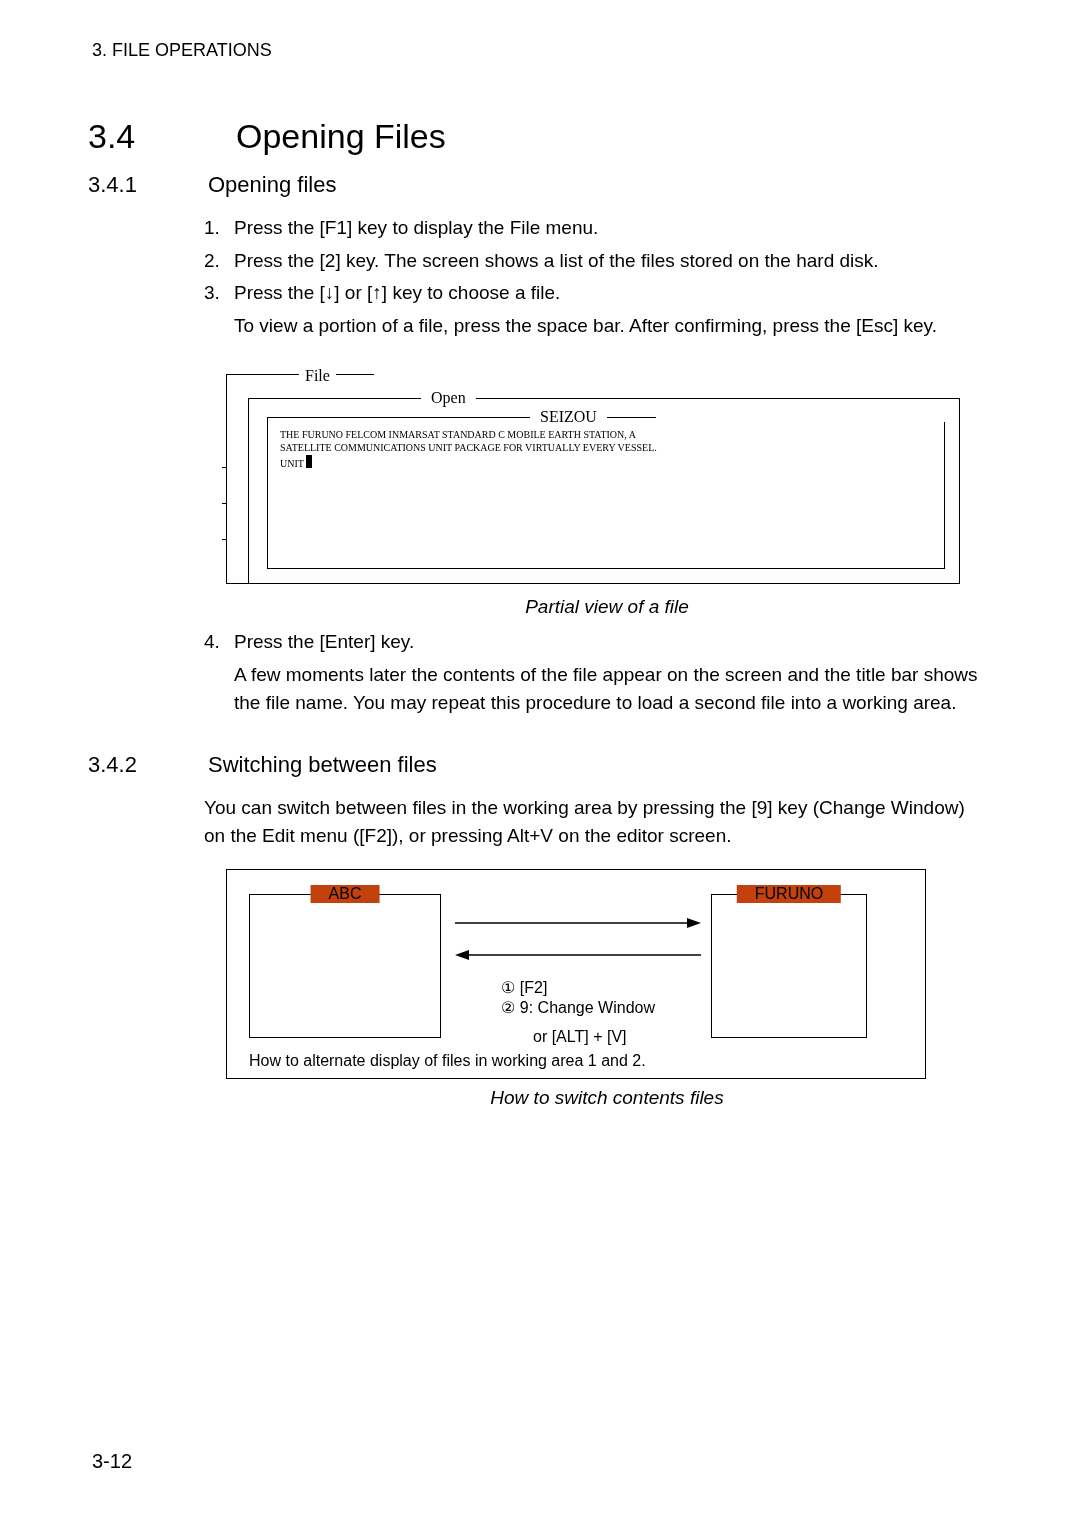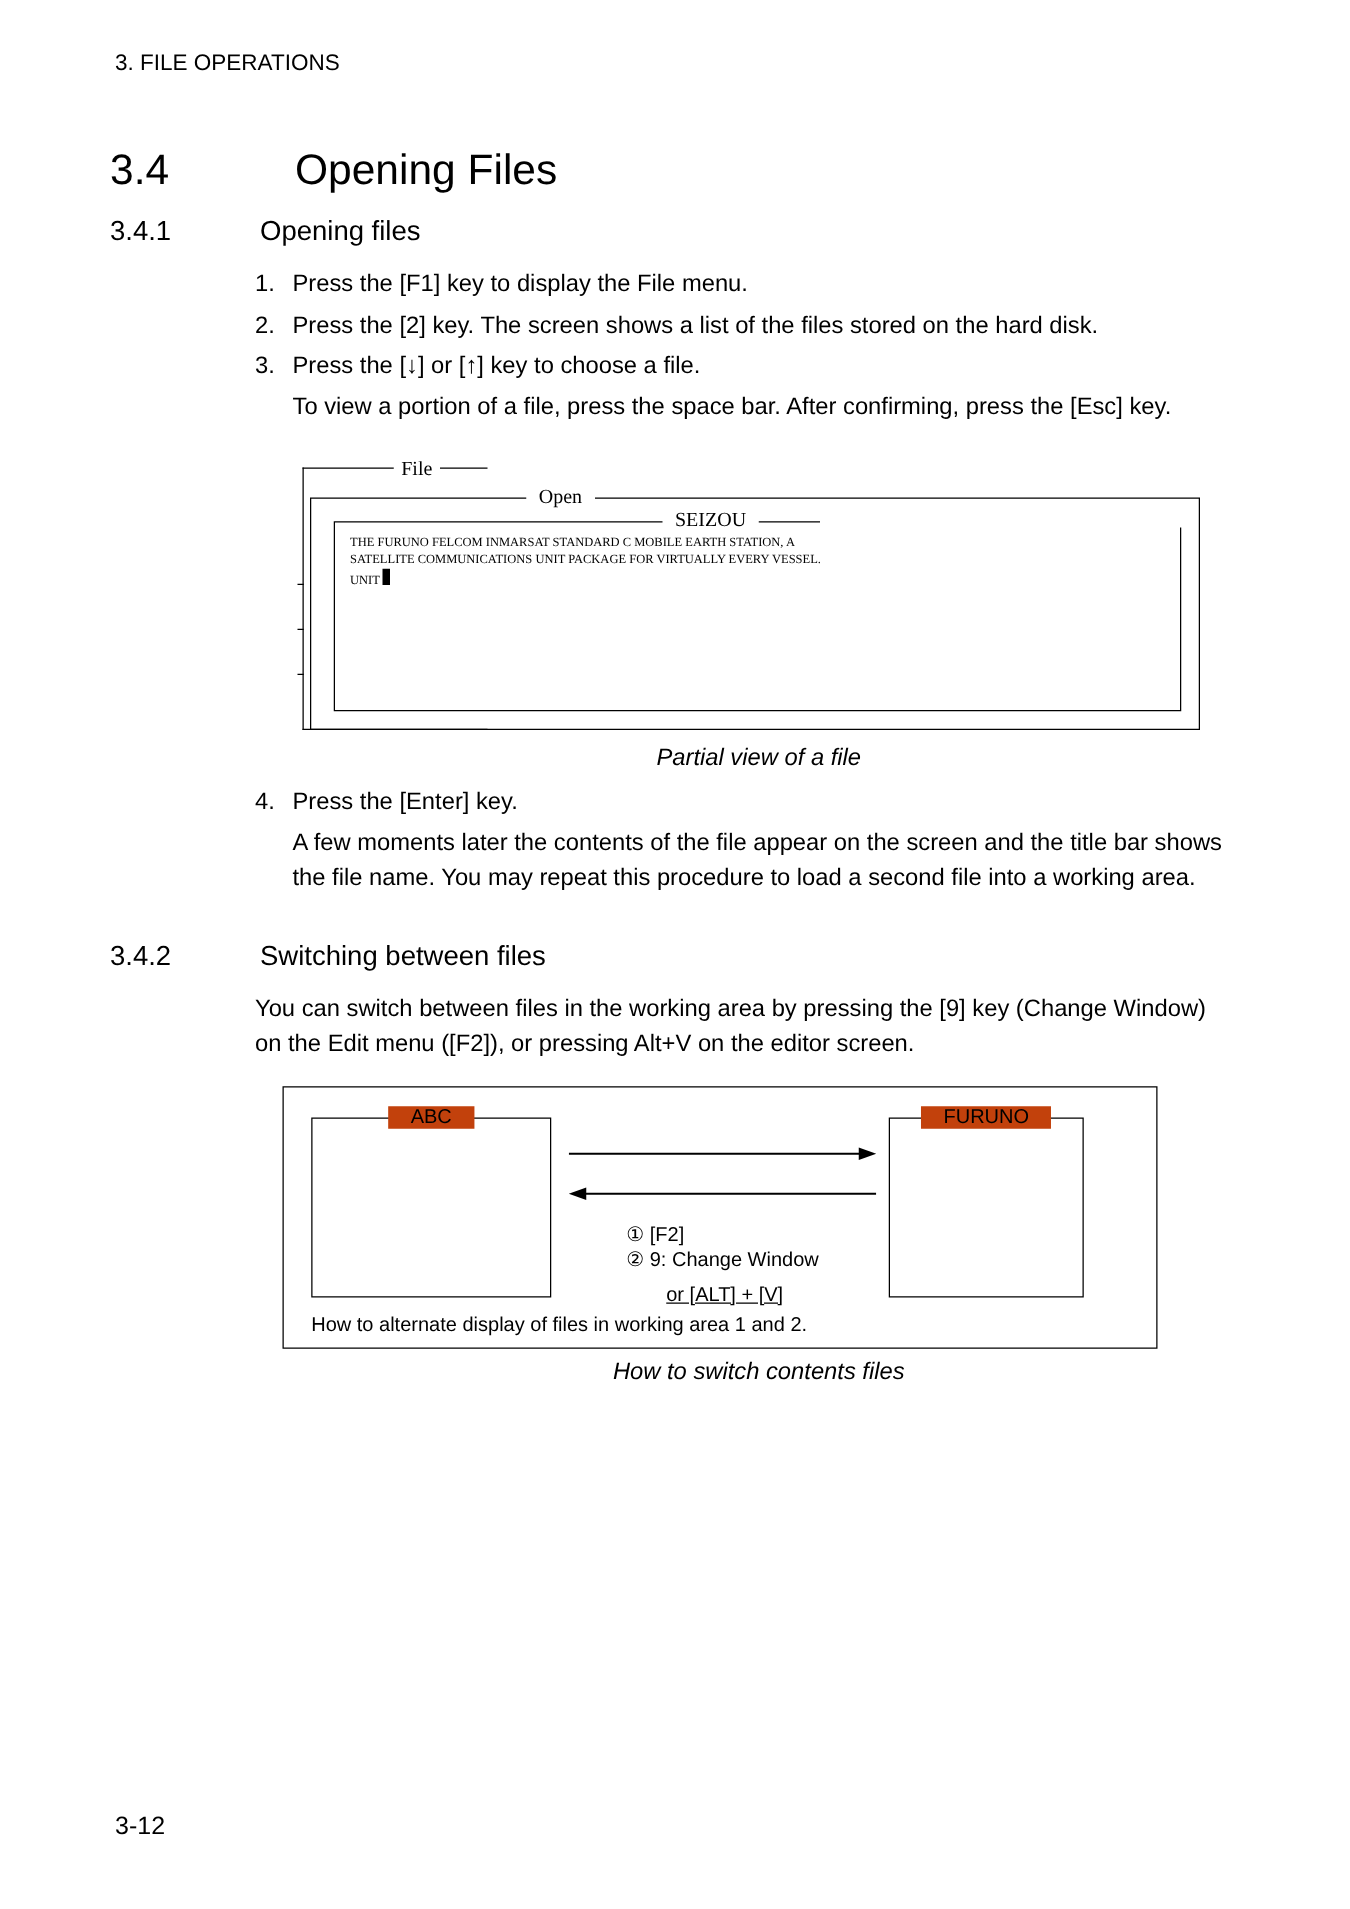--- a/index.html
+++ b/index.html
@@ -76,21 +76,21 @@
       margin-bottom: 8px;
     }
     .figure1 {
       position: relative;
       width: 720px;
       height: 230px;
       font-family: 'Times New Roman', serif;
     }
     .file-box {
       position: absolute;
-      left: 16px;
+      left: 0;
       top: 16px;
       width: 148px;
       height: 210px;
       border: 1px solid #000;
       border-right: none;
       text-align: center;
     }
     .file-label {
       position: absolute;
       left: 72px;
@@ -319,20 +319,20 @@
       <svg class="arrow-svg" style="left:228px; top:46px;" width="246" height="14">
         <line x1="0" y1="7" x2="236" y2="7" stroke="#000" stroke-width="1.5"></line>
         <polygon points="246,7 232,2 232,12" fill="#000"></polygon>
       </svg>
       <svg class="arrow-svg" style="left:228px; top:78px;" width="246" height="14">
         <line x1="10" y1="7" x2="246" y2="7" stroke="#000" stroke-width="1.5"></line>
         <polygon points="0,7 14,2 14,12" fill="#000"></polygon>
       </svg>
       <div class="fig2-text" style="left:274px; top:108px;">① [F2]</div>
       <div class="fig2-text" style="left:274px; top:128px;">② 9: Change Window</div>
-      <div class="fig2-text" style="left:306px; top:158px;text-decoration:underline;">or [ALT] + [V]</div>
+      <div class="fig2-text" style="left:306px; top:158px;">or [ALT] + [V]</div>
       <div class="fig2-bottom">How to alternate display of files in working area 1 and 2.</div>
     </div>
   </div>
   <div class="figure-caption">How to switch contents files</div>
 </div>
 
 <div class="page-num">3-12</div>
 
 </body></html>

